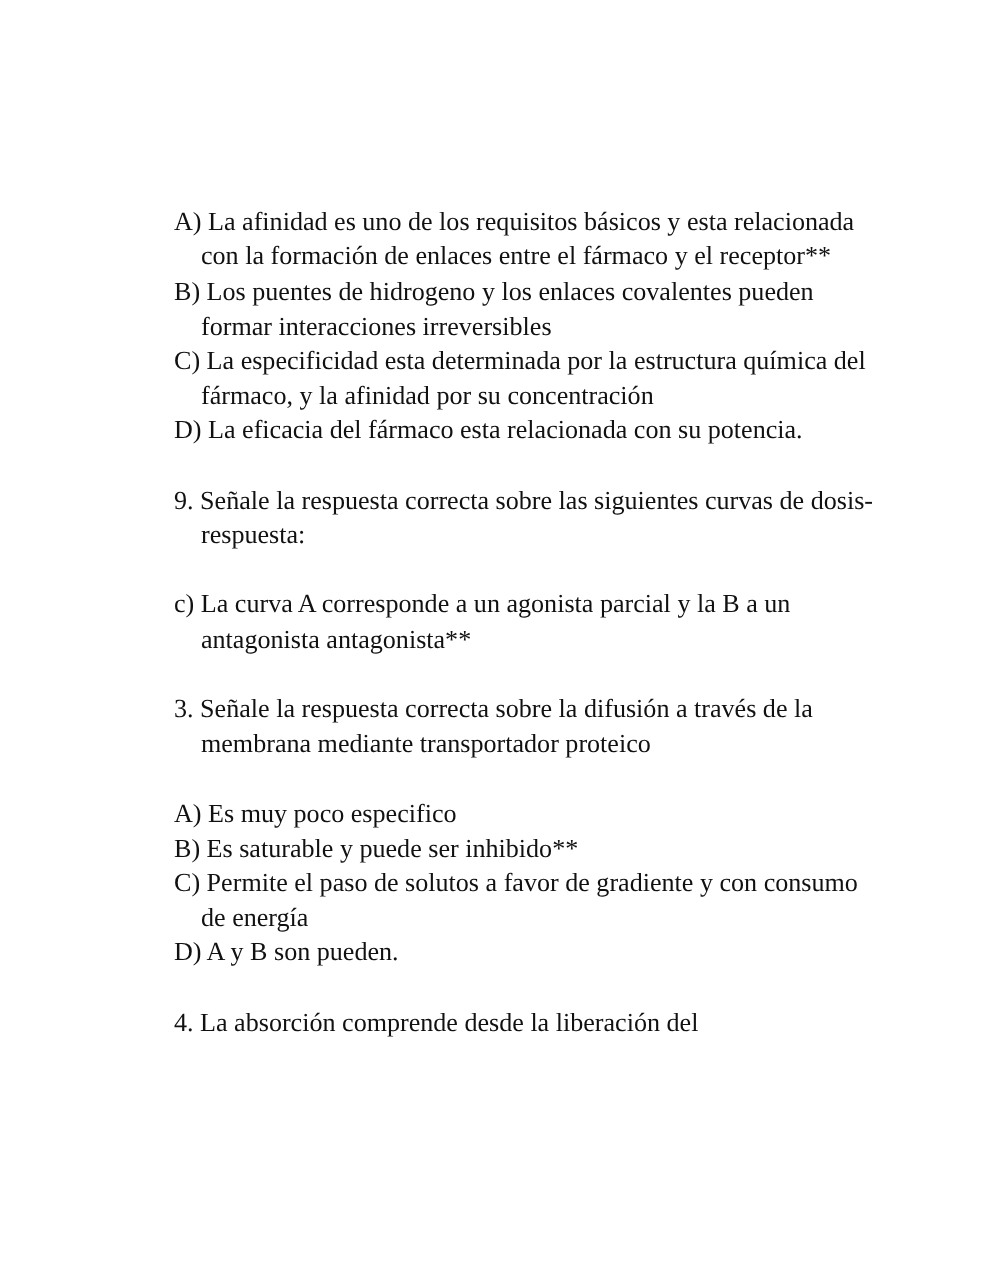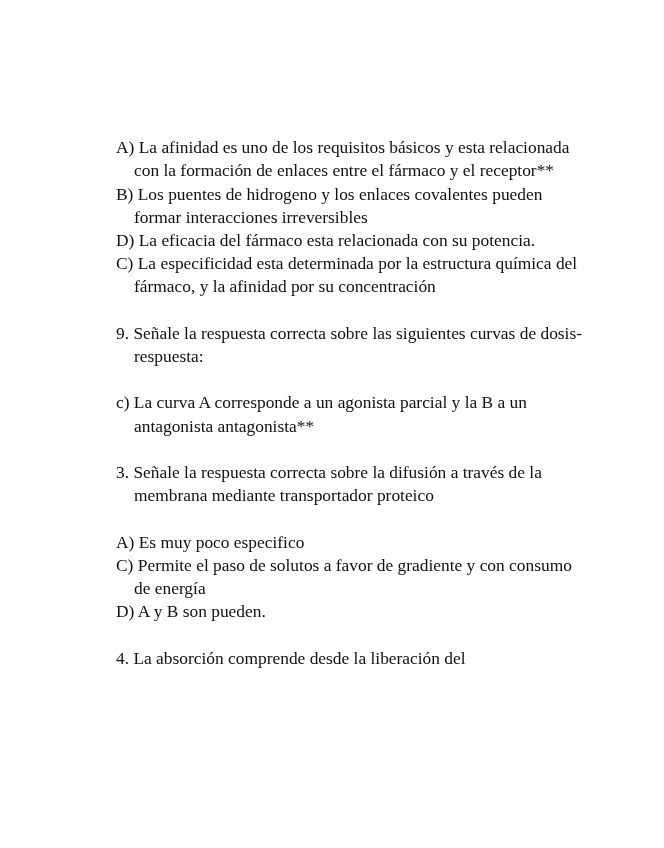--- a/index.html
+++ b/index.html
@@ -12,27 +12,28 @@
   .item { padding-left: 18px; text-indent: -18px; margin: 0; }
   .gap { height: 23.2px; }
 </style>
 </head>
 <body>
 
 <div class="page">
   <div class="gap"></div>
   <p class="item">A) La afinidad es uno de los requisitos básicos y esta relacionada con la formación de enlaces entre el fármaco y el receptor**</p>
   <p class="item">B) Los puentes de hidrogeno y los enlaces covalentes pueden formar interacciones irreversibles</p>
+  <p class="item">C) La especificidad esta determinada por la estructura química del fármaco, y la afinidad por su concentración</p>
   <p class="item">D) La eficacia del fármaco esta relacionada con su potencia.</p>
-  <p class="item">C) La especificidad esta determinada por la estructura química del fármaco, y la afinidad por su concentración</p>
   <div class="gap"></div>
   <p class="item">9. Señale la respuesta correcta sobre las siguientes curvas de dosis-respuesta:</p>
   <div class="gap"></div>
   <p class="item">c) La curva A corresponde a un agonista parcial y la B a un antagonista antagonista**</p>
   <div class="gap"></div>
   <p class="item">3. Señale la respuesta correcta sobre la difusión a través de la membrana mediante transportador proteico</p>
   <div class="gap"></div>
   <p class="item">A) Es muy poco especifico</p>
+  <p class="item">B) Es saturable y puede ser inhibido**</p>
   <p class="item">C) Permite el paso de solutos a favor de gradiente y con consumo de energía</p>
   <p class="item">D) A y B son pueden.</p>
   <div class="gap"></div>
   <p class="item">4. La absorción comprende desde la liberación del</p>
 </div>
 
 </body></html>

